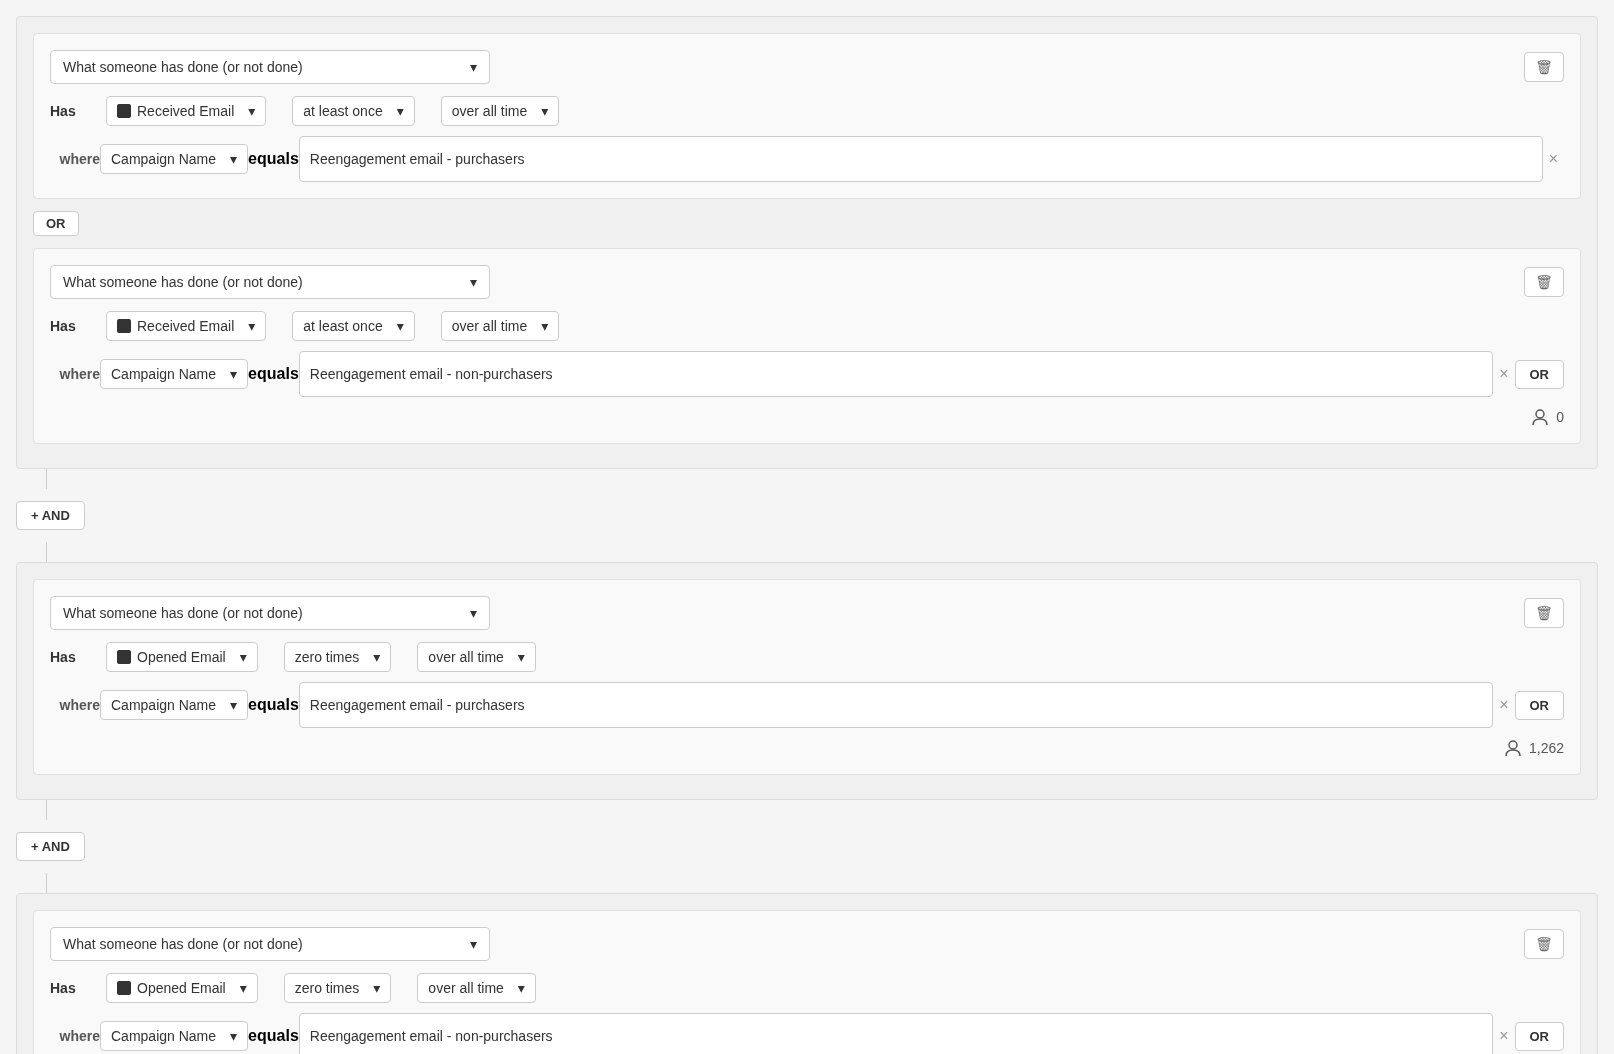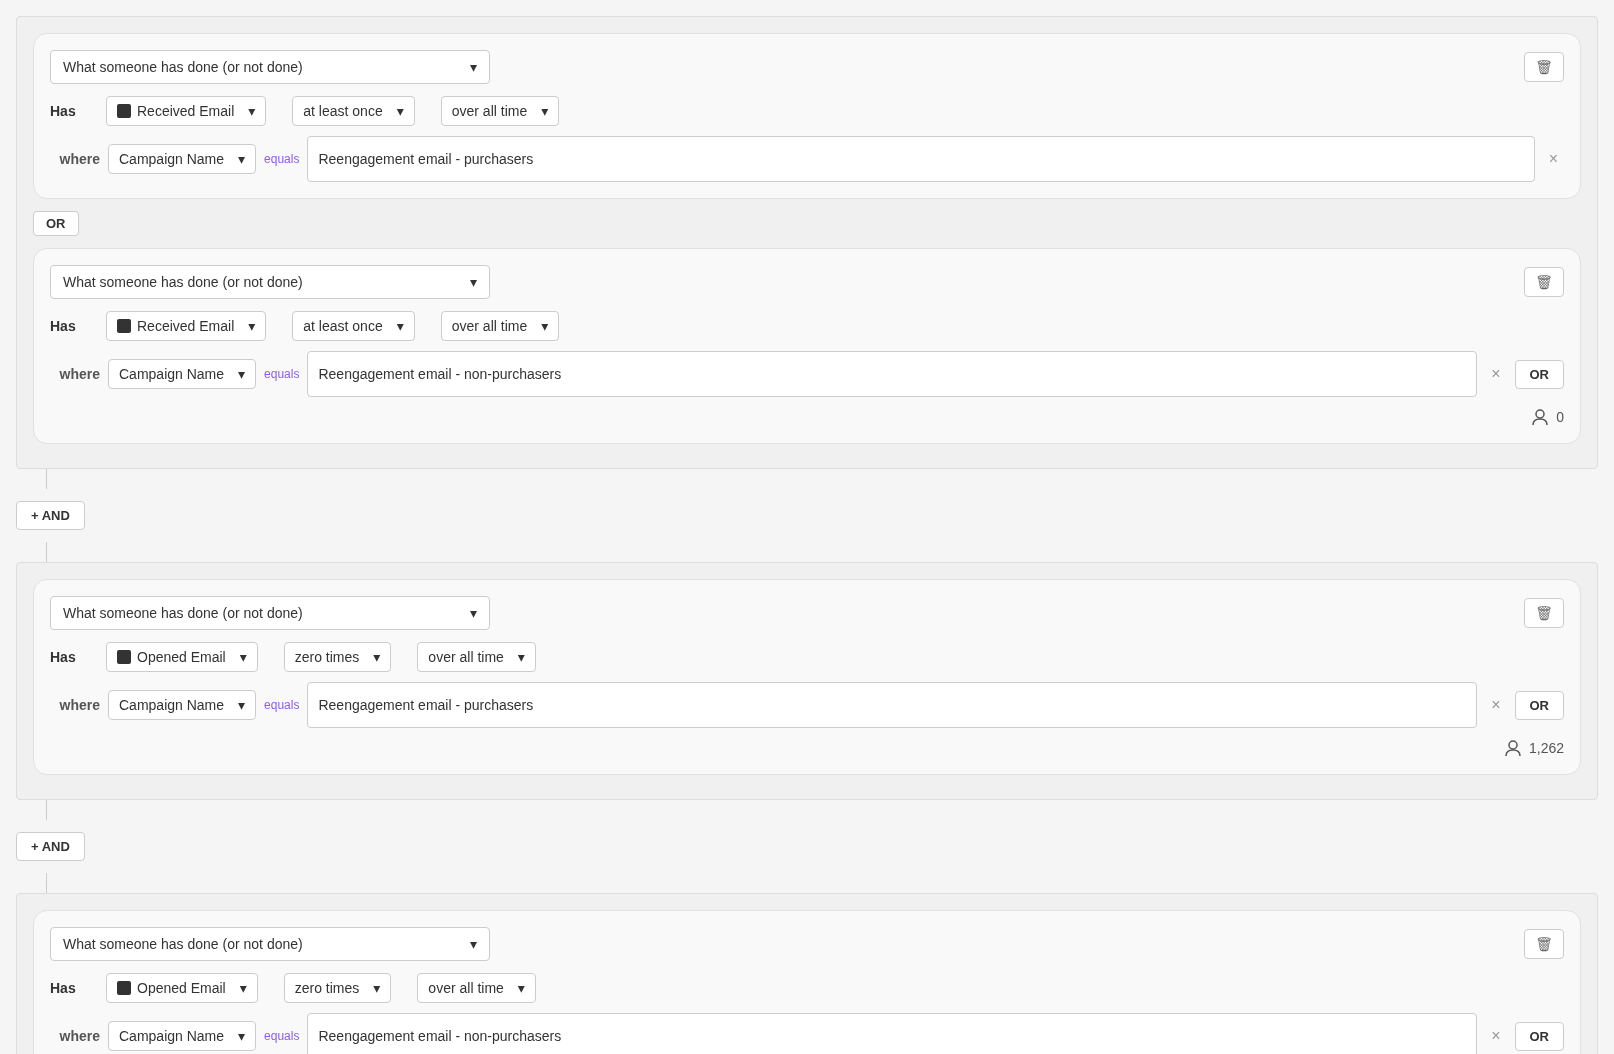--- a/index.html
+++ b/index.html
@@ -11,21 +11,21 @@
     }
     .page-container {
       width: 1614px;
       min-height: 1054px;
       background: #f5f5f5;
       padding: 16px;
     }
     .condition-group-inner {
       background: #f9f9f9;
       border: 1px solid #e0e0e0;
-      border-radius: 14px;
+      border-radius: 4px;
       padding: 16px;
       margin-bottom: 8px;
       position: relative;
     }
     .top-row {
       display: flex;
       align-items: center;
       justify-content: space-between;
       margin-bottom: 12px;
     }
@@ -87,33 +87,32 @@
       border-radius: 2px;
       flex-shrink: 0;
     }
     .inline-dropdown span {
       font-size: 14px;
       color: #333;
     }
     .where-row {
       display: flex;
       align-items: center;
-      gap: 8px;
     }
     .where-label {
       font-weight: 600;
       color: #555;
       min-width: 50px;
       text-align: right;
       font-size: 14px;
     }
     .equals-label {
-      font-weight: 400;
-      color: #8b5cf6;
-      font-size: 12px;
+      font-weight: 700;
+      color: #000000;
+      font-size: 16px;
     }
     .text-input {
       flex: 1;
       border: 1px solid #ccc;
       border-radius: 4px;
       padding: 14px 10px;
       font-size: 14px;
       color: #333;
       background: #fff;
       outline: none;

